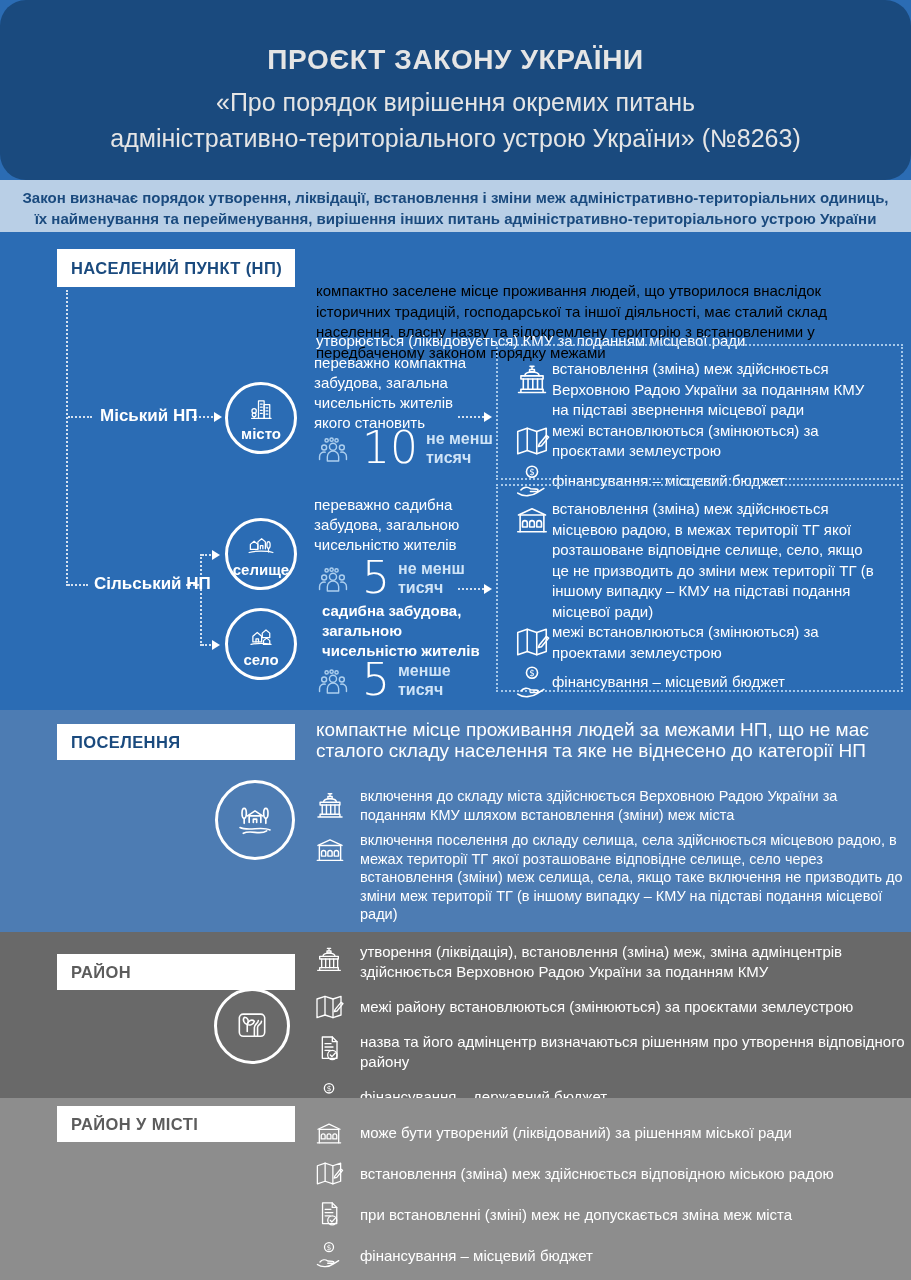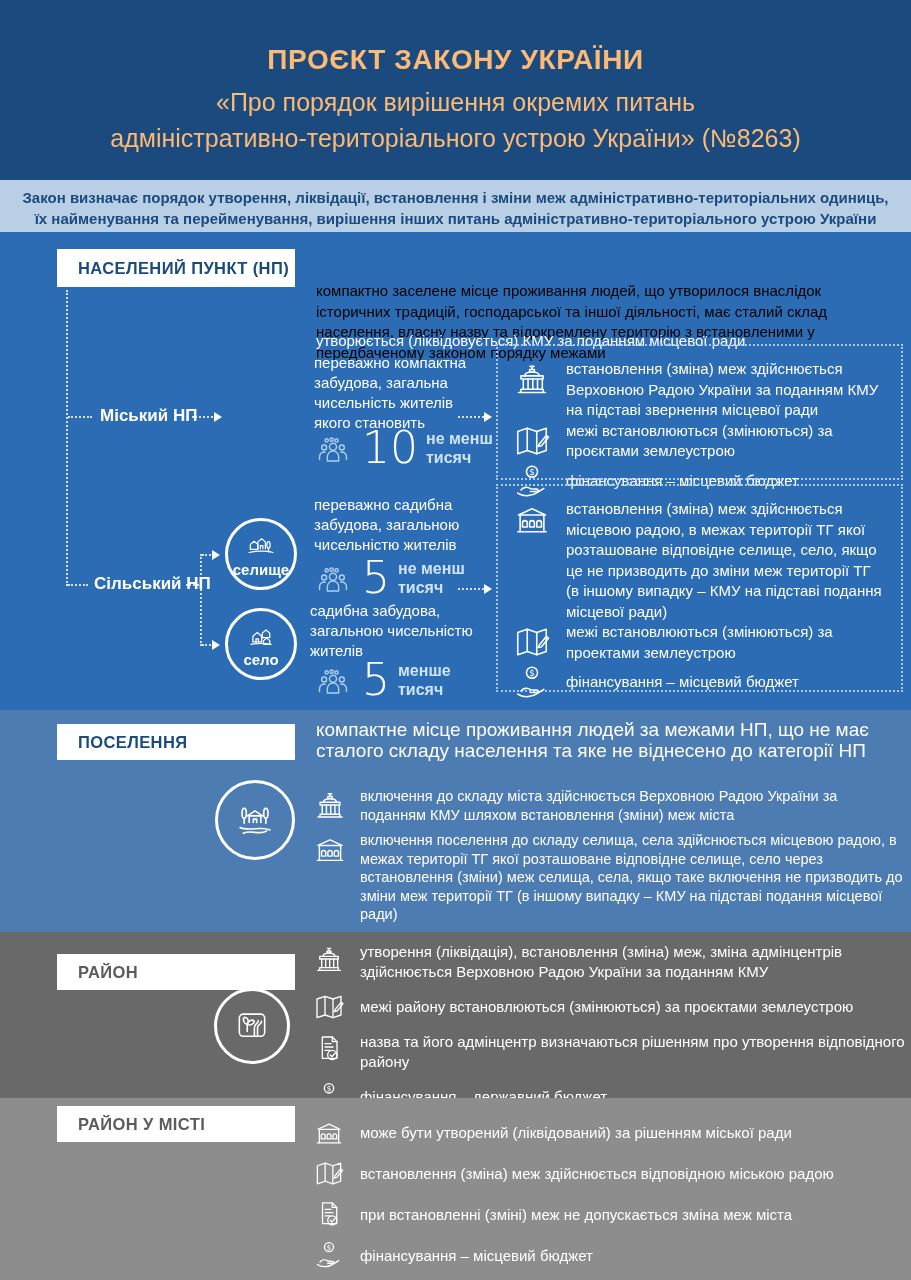--- a/index.html
+++ b/index.html
@@ -1,32 +1,32 @@
 <!DOCTYPE html>
 <html><head>
 <meta charset="utf-8">
 <style>
   * { margin:0; padding:0; box-sizing:border-box; }
   html,body { background:#333; }
   body { font-family:"Liberation Sans","DejaVu Sans",sans-serif; }
   #poster { position:relative; width:911px; height:1280px; margin:0 auto; overflow:hidden; background:#2b6cb4; }
 
   
-  .header { position:relative; width:100%; height:180px; background:#1a4a7e; color:#fdba74; text-align:center; }
+  .header { position:relative; width:100%; height:180px; background:#1a4a7e; color:#e5e5e5; text-align:center;border-radius:26px; }
   .header .title { padding-top:44px; font-size:28px; font-weight:700; letter-spacing:.6px; }
   .header .sub { font-size:25px; font-weight:500; line-height:36px; margin-top:8px; }
 
   
   .intro { position:relative; width:100%; height:52px; background:#b9cfe6; color:#1a4a7e; text-align:center;
            font-size:15px; font-weight:600; line-height:21px; padding-top:7px; }
 
   
   .section { position:relative; width:100%; }
   .label-box { position:absolute; left:57px; width:238px; height:38px; background:#fff; display:flex; align-items:center;
-               padding-left:21px; font-size:16.5px; font-weight:700; letter-spacing:.4px; color:#1a4a7e; }
+               padding-left:14px; font-size:16.5px; font-weight:700; letter-spacing:.4px; color:#1a4a7e; }
 
   .dotline-h { position:absolute; border-top:2px dotted rgba(255,255,255,.8); }
   .dotline-v { position:absolute; border-left:2px dotted rgba(255,255,255,.8); }
   .arrow { position:absolute; width:0; height:0; border-top:5px solid transparent; border-bottom:5px solid transparent; border-left:8px solid #fff; }
 
   .circle { position:absolute; border:3px solid #fff; border-radius:50%; color:#fff;
             display:flex; flex-direction:column; align-items:center; justify-content:center; text-align:center; }
   .circle .icon { width:36px; height:30px; }
   .circle .cname { font-size:15px; font-weight:600; margin-top:1px; }
 
@@ -39,21 +39,21 @@
   .branch-label { position:absolute; color:#fff; font-size:17px; font-weight:600; }
 
   .type-desc { position:absolute; color:#fff; font-size:15px; line-height:20px; }
   .pop-row { position:absolute; display:flex; align-items:flex-end; gap:8px; color:#fff; }
   .pop-row .icon { width:42px; height:34px; color:#aed0ef; }
   .pop-num { font-size:44px; line-height:40px; font-weight:300; font-family:"DejaVu Sans",sans-serif; }
   .pop-qual { font-size:16px; font-weight:700; line-height:19px; color:#cfe4f7; padding-bottom:1px; }
 
   .rules-box { position:absolute; left:496px; width:407px; border:2px dotted #a6c8e9; padding:13px 14px;
                display:flex; flex-direction:column; justify-content:space-around; }
-  .rule { display:flex; gap:14px; align-items:flex-start; }
+  .rule { display:flex; align-items:flex-start; }
   .rule .icon { flex:0 0 40px; width:40px; height:38px; color:#fff; margin-top:1px; }
   .rule .rtext { color:#fff; font-size:15px; line-height:20.5px; width:320px; }
 
   
   .pos { height:222px; background:#4d7cb3; }
   .pos-def { position:absolute; left:316px; top:9px; width:565px; color:#fff; font-size:19px; line-height:21px; }
   .pos-items { position:absolute; left:312px; top:57px; display:flex; flex-direction:column; gap:7px;margin-top:20px; }
   .pos-items .rule .rtext { width:545px; font-size:14.5px; line-height:18.5px; }
   .pos-items .rule .icon { flex:0 0 36px; width:36px; height:34px; }
   .pos-items .rule { gap:12px; }
@@ -112,20 +112,35 @@
     <div class="dotline-h" style="left:202px; top:322px; width:12px;"></div>
     <div class="arrow" style="left:212px; top:318px;"></div>
     <div class="dotline-h" style="left:202px; top:412px; width:12px;"></div>
     <div class="arrow" style="left:212px; top:408px;"></div>
 
     <div class="dotline-h" style="left:458px; top:184px; width:26px;"></div>
     <div class="arrow" style="left:484px; top:180px;"></div>
     <div class="dotline-h" style="left:458px; top:356px; width:26px;"></div>
     <div class="arrow" style="left:484px; top:352px;"></div>
 
+    <div class="circle" style="left:225px; top:150px; width:72px; height:72px;">
+      <span class="icon">
+          <svg viewBox="0 0 48 48" fill="none" stroke="currentColor" stroke-width="2" stroke-linecap="round" stroke-linejoin="round">
+            <path d="M9 39h31"></path>
+            <path d="M20 39V11h9v28"></path>
+            <path d="M23 16h3M23 21h3M23 26h3M23 31h3"></path>
+            <path d="M29 39V17h9v22"></path>
+            <path d="M32 22h3M32 27h3M32 32h3"></path>
+            <circle cx="13" cy="27" r="3.5"></circle>
+            <circle cx="13" cy="33" r="3"></circle>
+            <path d="M13 36v3"></path>
+          </svg>
+        </span>
+      <span class="cname">місто</span>
+    </div>
     <div class="circle" style="left:225px; top:286px; width:72px; height:72px;">
       <span class="icon">
           <svg viewBox="0 0 48 48" fill="none" stroke="currentColor" stroke-width="2" stroke-linecap="round" stroke-linejoin="round">
             <path d="M7 31v-8l6-5 6 5v8z"></path>
             <path d="M19 30V19l6-5 6 5v11"></path>
             <path d="M23 30v-5h4v5"></path>
             <ellipse cx="36" cy="24" rx="2.6" ry="5.5"></ellipse>
             <path d="M36 30v5"></path>
             <path d="M5 36c9-3 29-3 38 0"></path>
           </svg>
@@ -182,21 +197,21 @@
             <path d="M43 36v-4a6.5 6.5 0 00-8-6.3"></path>
           </svg>
         </span>
       <span class="pop-num">5</span>
       <span class="pop-qual">
         <div>не менш</div>
         <div>тисяч</div>
       </span>
     </div>
 
-    <div class="type-desc" style="left:310px; top:369px; width:178px;">садибна забудова, загальною чисельністю жителів</div>
+    <div class="type-desc" style="left:322px; top:369px; width:178px;font-weight:bold;">садибна забудова, загальною чисельністю жителів</div>
     <div class="pop-row" style="left:312px; top:428px;">
       <span class="icon">
           <svg viewBox="0 0 48 48" fill="none" stroke="currentColor" stroke-width="2" stroke-linecap="round" stroke-linejoin="round">
             <circle cx="15" cy="9" r="2.3"></circle>
             <circle cx="22" cy="8" r="2.3"></circle>
             <circle cx="29" cy="9" r="2.3"></circle>
             <circle cx="24" cy="18" r="5"></circle>
             <path d="M16 38v-6a8 8 0 0116 0v6z"></path>
             <circle cx="11.5" cy="19" r="3.5"></circle>
             <path d="M5 36v-4a6.5 6.5 0 018-6.3"></path>

